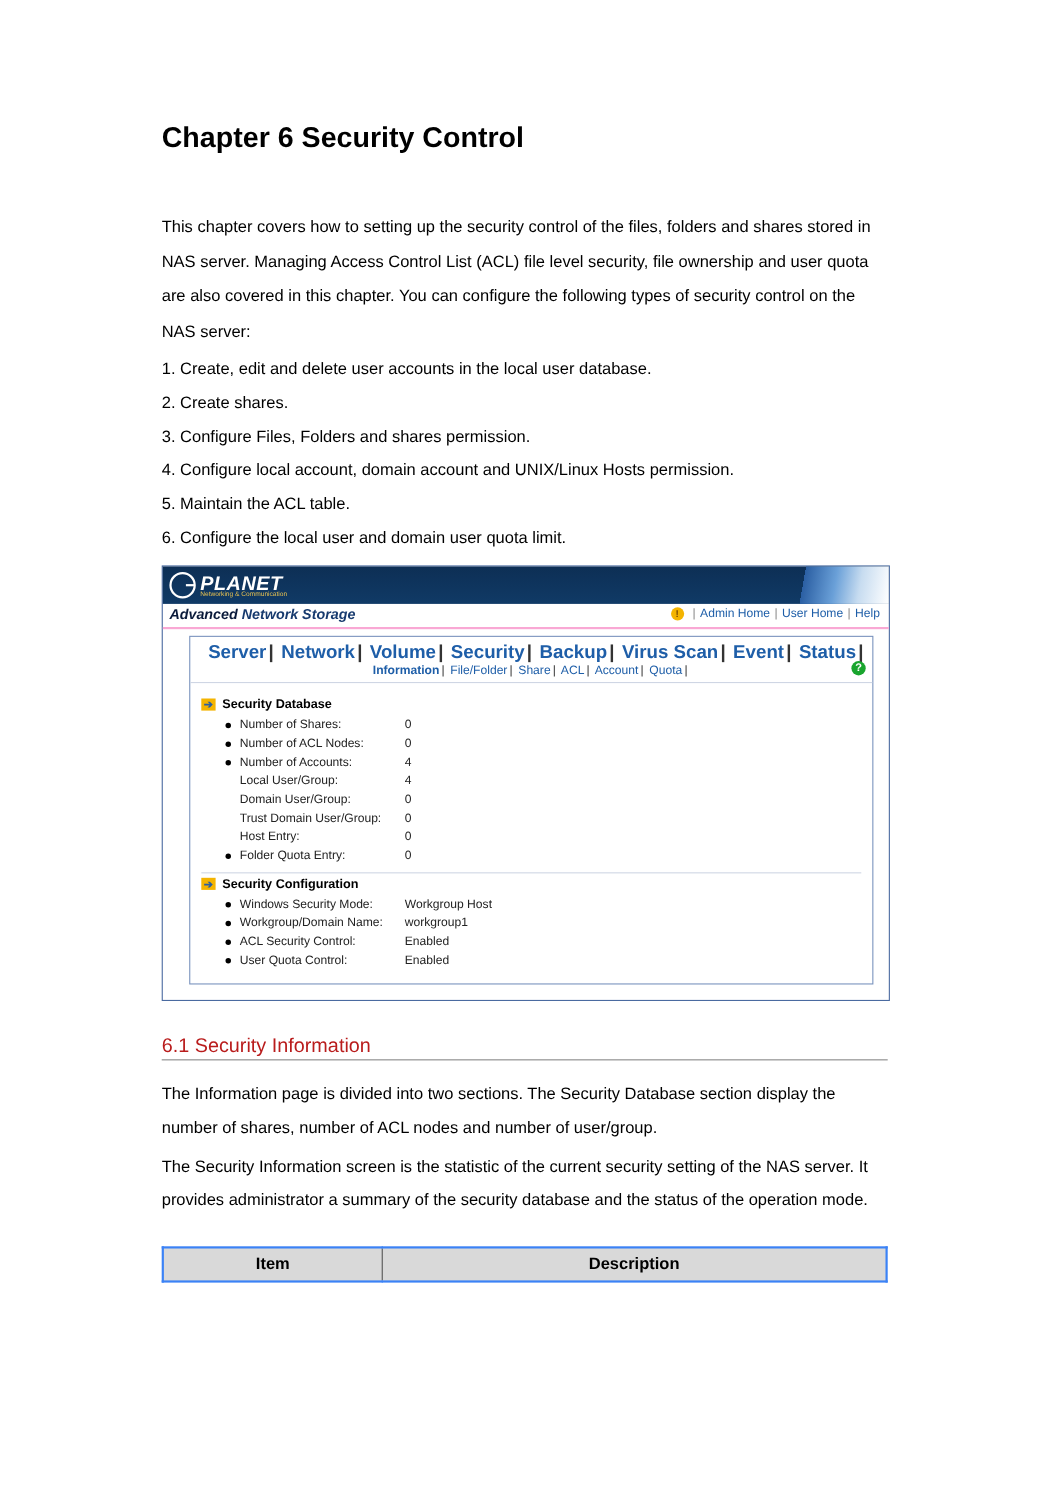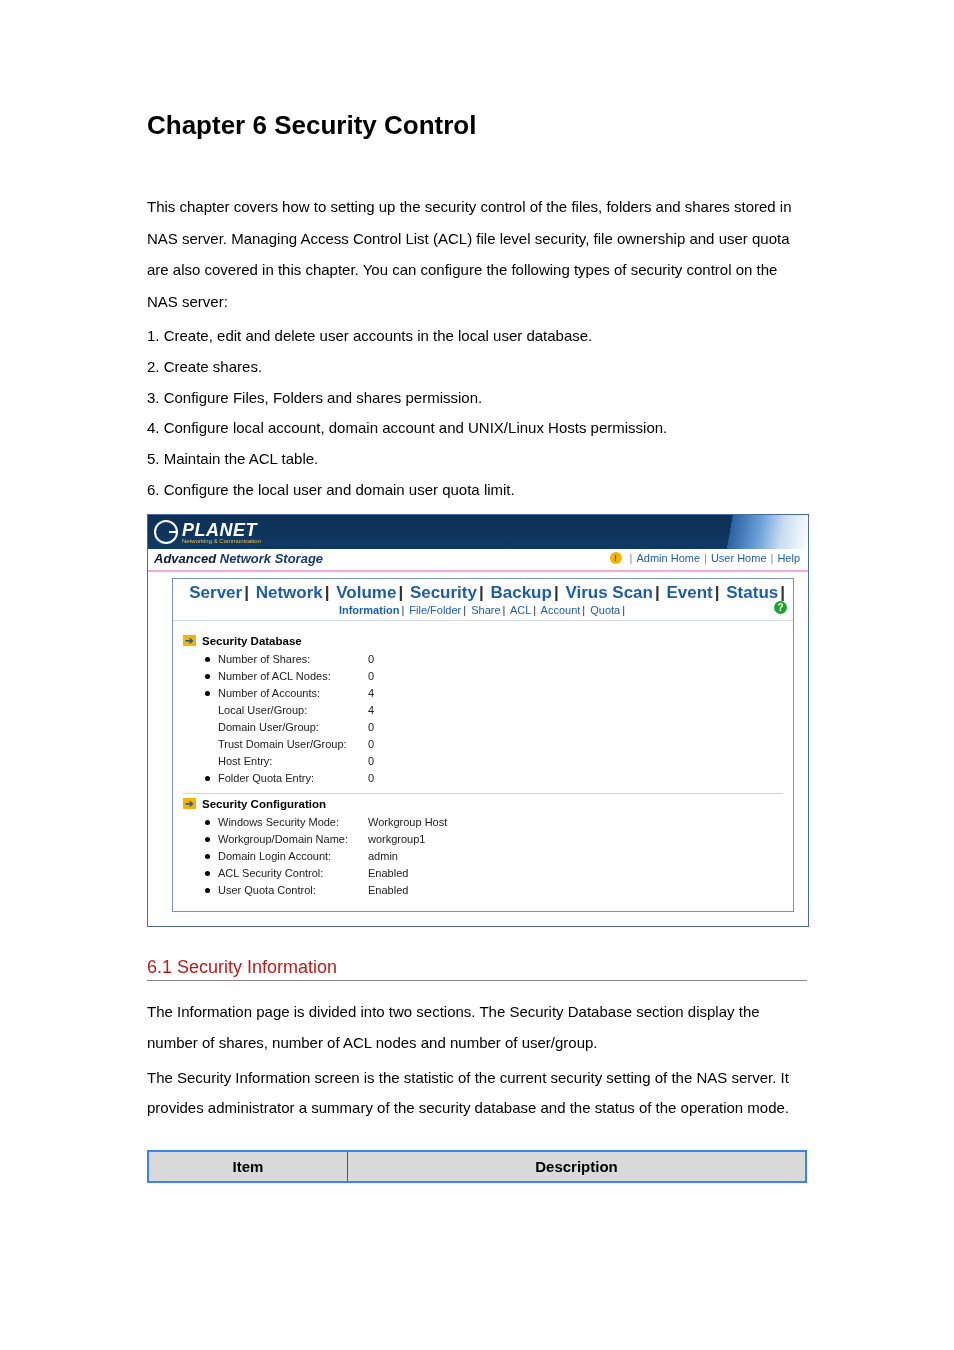--- a/index.html
+++ b/index.html
@@ -295,25 +295,20 @@
                 <span class="k">Windows Security Mode:</span>
                 <span class="v">Workgroup Host</span>
               </li>
               <li>
                 <span class="bullet"></span>
                 <span class="k">Workgroup/Domain Name:</span>
                 <span class="v">workgroup1</span>
               </li>
               <li>
                 <span class="bullet"></span>
-                <span class="k">Domain Login Account:</span>
-                <span class="v">admin</span>
-              </li>
-              <li>
-                <span class="bullet"></span>
                 <span class="k">ACL Security Control:</span>
                 <span class="v">Enabled</span>
               </li>
               <li>
                 <span class="bullet"></span>
                 <span class="k">User Quota Control:</span>
                 <span class="v">Enabled</span>
               </li>
             </ul>
         </div>

